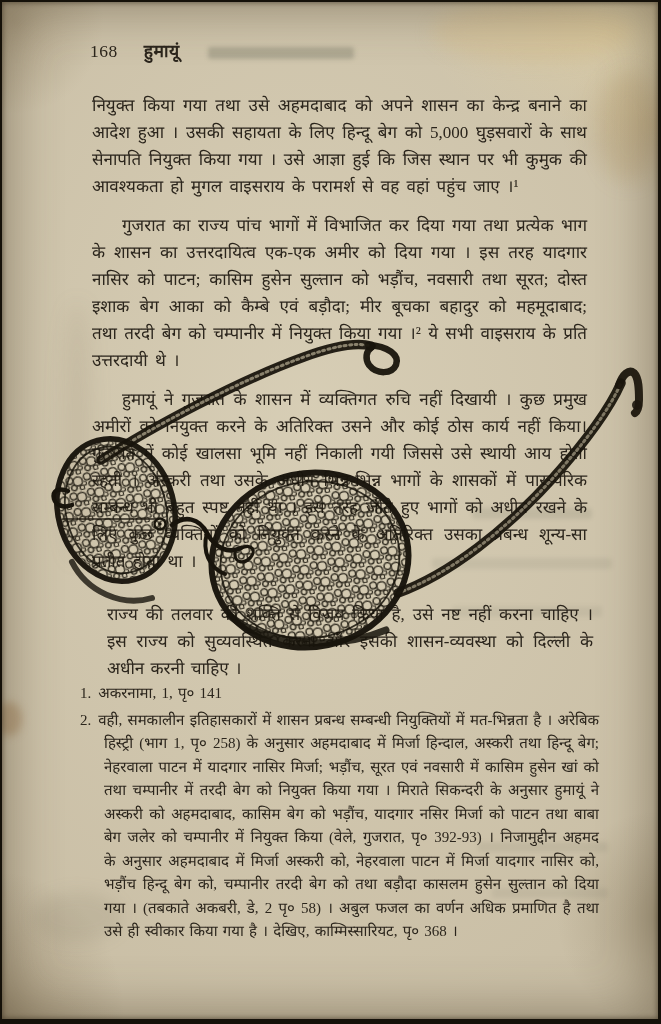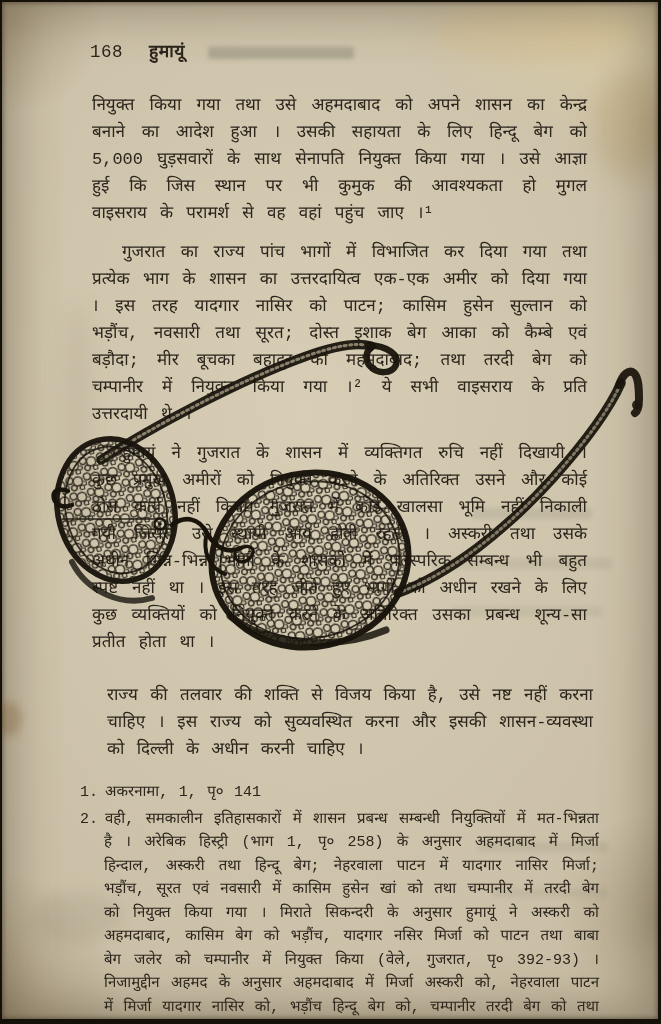--- a/index.html
+++ b/index.html
@@ -9,21 +9,21 @@
     position:absolute;left:2px;top:2px;right:3px;bottom:5px;
     background:
       radial-gradient(ellipse 120% 110% at 46% 40%, rgba(226,218,194,.55), rgba(0,0,0,0) 62%),
       radial-gradient(ellipse 42% 16% at 94% 3%, rgba(226,208,158,.5), rgba(0,0,0,0) 70%),
       radial-gradient(ellipse 20% 10% at 99% 12%, rgba(170,140,85,.25), rgba(0,0,0,0) 70%),
       radial-gradient(ellipse 26% 20% at 0% 100%, rgba(112,94,64,.38), rgba(0,0,0,0) 72%),
       radial-gradient(ellipse 22% 15% at 100% 90%, rgba(110,95,65,.3), rgba(0,0,0,0) 70%),
       radial-gradient(ellipse 18% 12% at 2% 2%, rgba(120,102,72,.35), rgba(0,0,0,0) 75%),
       #c9bea5;
     overflow:hidden;
-    font-family:Liberation Mono, monospace;
+    font-family:Liberation Serif, serif;
     color:#2b251c;
   }
   .vignette{position:absolute;inset:0;z-index:6;pointer-events:none;
     box-shadow:inset 0 0 52px 6px rgba(72,58,36,.45), inset 0 0 5px 1px rgba(38,30,18,.5);}
   .stain{position:absolute;border-radius:50%;pointer-events:none;z-index:1;}
   .s1{left:430px;top:0px;width:200px;height:60px;background:rgba(214,188,128,.28);filter:blur(9px);}
   .s2{left:596px;top:70px;width:60px;height:110px;background:rgba(168,138,84,.20);filter:blur(10px);}
   .s3{left:-6px;top:700px;width:26px;height:34px;background:rgba(146,104,58,.35);filter:blur(4px);}
   .s4{left:30px;top:890px;width:90px;height:50px;background:rgba(120,112,92,.14);filter:blur(8px);}
   .s5{left:60px;top:300px;width:30px;height:260px;background:rgba(124,108,80,.12);filter:blur(10px);}
@@ -36,21 +36,21 @@
   .b6{left:490px;top:886px;width:116px;height:10px;opacity:.3;}
 
   .header{position:absolute;left:88px;top:36px;z-index:3;font-size:17.5px;letter-spacing:.5px;}
   .pagenum{margin-right:26px;}
   .running{font-weight:bold;}
 
   .text-block{position:absolute;left:78px;top:78px;width:519px;z-index:3;}
   p.para{margin:12px;font-size:17px;line-height:27px;text-align:justify;word-spacing:3px;}
   p.indent{text-indent:30px;}
   .quote{margin:26px 6px 0 27px;font-size:17px;line-height:27px;text-align:justify;word-spacing:2px;}
-  .footnotes{margin-top:18px;}
+  .footnotes{}
   .fn{font-size:15px;line-height:23.5px;text-align:justify;word-spacing:1.5px;padding-left:24px;text-indent:-24px;margin-bottom:3px;}
   .fn-num{margin-right:7px;}
 
   svg.glasses{position:absolute;left:0;top:0;z-index:5;pointer-events:none;}
 </style>
 </head>
 <body>
 
 <div class="scan">
   <div class="page">

